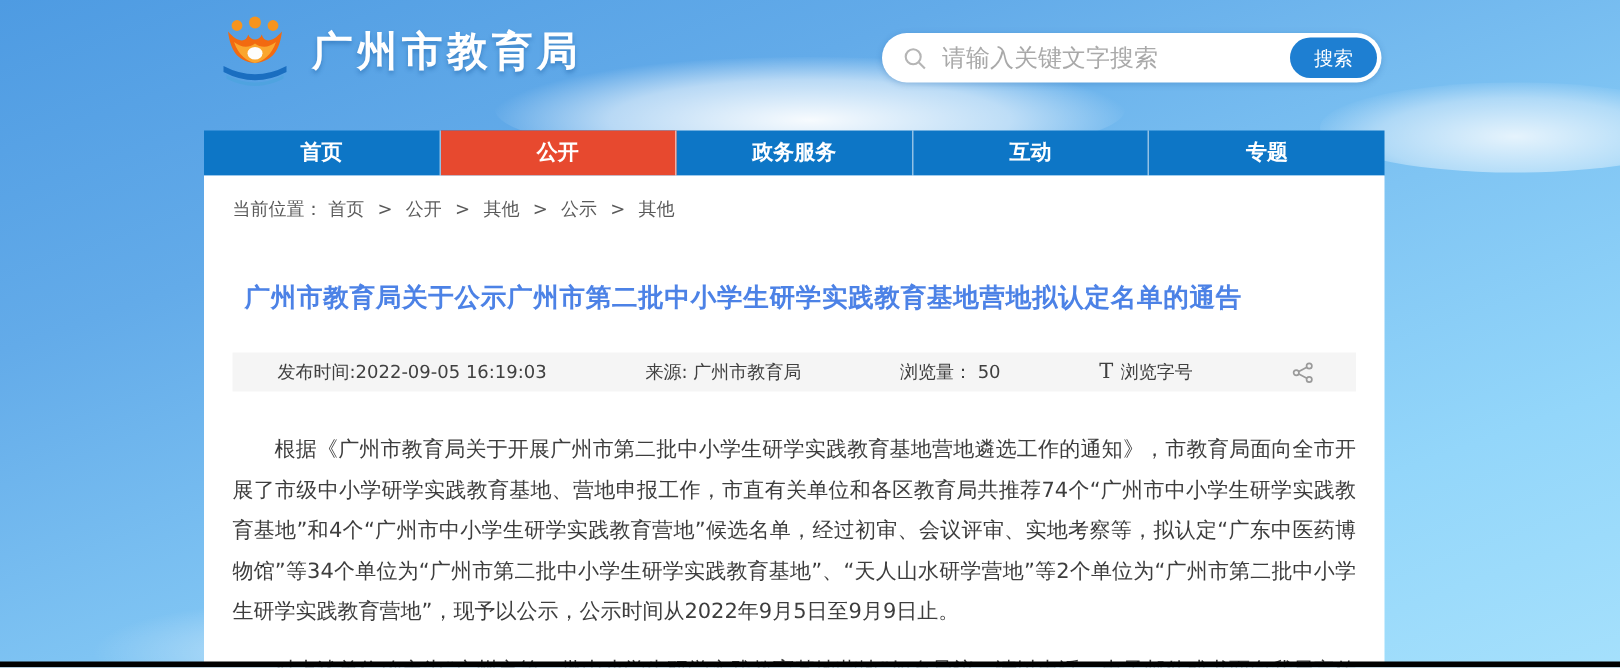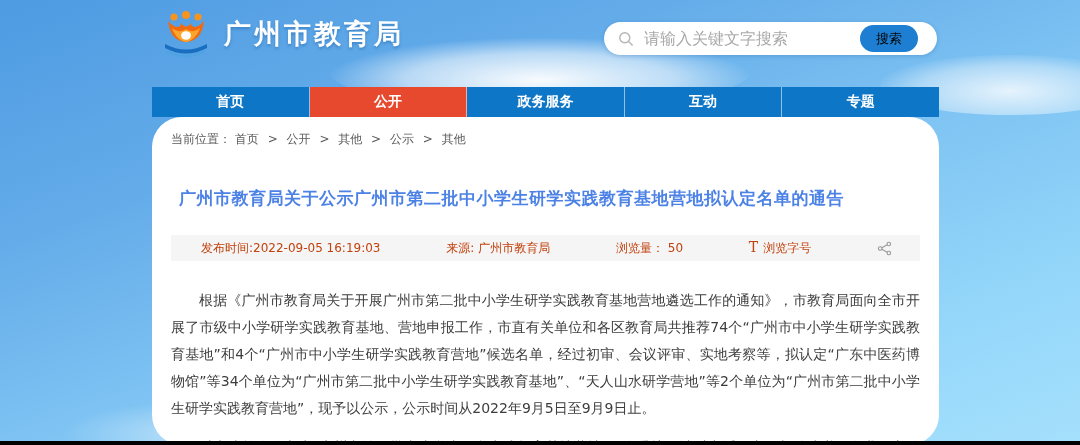--- a/index.html
+++ b/index.html
@@ -6,21 +6,20 @@
   html, body { background: #dfeefc; }
   body { font-family: "DejaVu Sans", "Liberation Sans", sans-serif; }
 
   .page {
     position: relative;
     width: 1080px;
     height: 445px;
     overflow: hidden;
     margin: 0 auto;
     background: linear-gradient(160deg, #4e9be2 0%, #63abe9 28%, #7fc4f3 55%, #93d6fa 78%, #a5e0fc 100%);
-    padding-left: 16px;
   }
   
   .cloud { position: absolute; border-radius: 50%; pointer-events: none; }
   .cloud.c1 { left: 330px; top: 38px; width: 420px; height: 70px;
     background: radial-gradient(ellipse at 50% 60%, rgba(255,255,255,.95) 0%, rgba(255,255,255,.55) 45%, rgba(255,255,255,0) 72%); }
   .cloud.c2 { left: 880px; top: 55px; width: 260px; height: 60px;
     background: radial-gradient(ellipse at 50% 60%, rgba(255,255,255,.8) 0%, rgba(255,255,255,.4) 50%, rgba(255,255,255,0) 75%); }
   .cloud.c3 { left: 60px; top: 400px; width: 300px; height: 70px;
     background: radial-gradient(ellipse, rgba(255,255,255,.5) 0%, rgba(255,255,255,0) 70%); }
 
@@ -37,22 +36,22 @@
     background: #fff; border-radius: 17px; display: flex; align-items: center;
     box-shadow: 0 1px 4px rgba(30, 95, 165, .3);
   }
   .search .mag { display: flex; margin: 0 10px 0 14px; }
   .search input {
     flex: 1; border: none; outline: none; background: transparent;
     font-size: 16px; color: #333; font-family: inherit;
   }
   .search input::placeholder { color: #a9a9a9; }
   .search-btn {
-    margin-right: 19px; height: 27px; padding: 0 16px; border: none; cursor: pointer;
-    border-radius: 14px; background: var(--search-btn-blue, #1e7fd2); color: #000000;
+    margin-right: 3px; height: 27px; padding: 0 16px; border: none; cursor: pointer;
+    border-radius: 14px; background: var(--search-btn-blue, #1e7fd2); color: #ffffff;
     font-size: 13px; font-family: Liberation Mono, monospace;
   }
 
   
   .mainnav {
     position: relative; z-index: 2;
     margin-left: 136px; width: 787px; height: 30px; display: flex;
     background: var(--nav-blue, #0d76c6);
   }
   .nav-tab {
@@ -60,33 +59,33 @@
     color: #fff; font-size: 14px; font-weight: bold; text-decoration: none;
     border-right: 1px solid rgba(255,255,255,.55); cursor: pointer;
   }
   .nav-tab:last-child { border-right: none; }
   .nav-tab.active { background: var(--active-red, #e7492f); }
 
   
   .content {
     position: relative; z-index: 2;
     margin-left: 136px; width: 787px; height: 328px;
-    background: #fff; padding: 14px 19px 0 19px; border-radius: 30px;
+    background: #fff; padding: 14px 19px 0 19px;
   }
   .breadcrumb { font-size: 12px; color: #595959; }
   .crumb { color: #595959; text-decoration: none; cursor: pointer; }
   .crumb-sep { margin: 0 5px; color: #595959; }
   .article-title {
     margin: 39px 8px 0; text-align: left;
     color: var(--title-blue, #4c82e6); font-size: 17px; font-weight: bold; letter-spacing: .5px;
   }
   .meta-bar {
     margin-top: 25px; height: 26px; background: #f5f5f5;
     display: flex; align-items: center; justify-content: space-between;
-    padding: 0 28px 0 30px; font-size: 12px; color: #c2410c;
+    padding: 0 28px 0 30px; font-size: 12px; color: #404040;
   }
   .meta-item { white-space: nowrap; }
   .font-size-ctrl { cursor: pointer; }
   .t-glyph { font-family: "DejaVu Serif", "Liberation Serif", serif; font-size: 14px; margin-right: 5px; }
   .share { display: flex; align-items: center; cursor: pointer; }
   .article-body { margin-top: 26px; font-size: 14px; line-height: 27px; color: #3d3d3d; text-align: justify; }
   .article-body p { text-indent: 2em; margin-bottom: 12px; }
 
   .bottom-bar { position: absolute; left: 0; bottom: 0; width: 1080px; height: 4px; background: #010101; z-index: 9; }
 </style>

